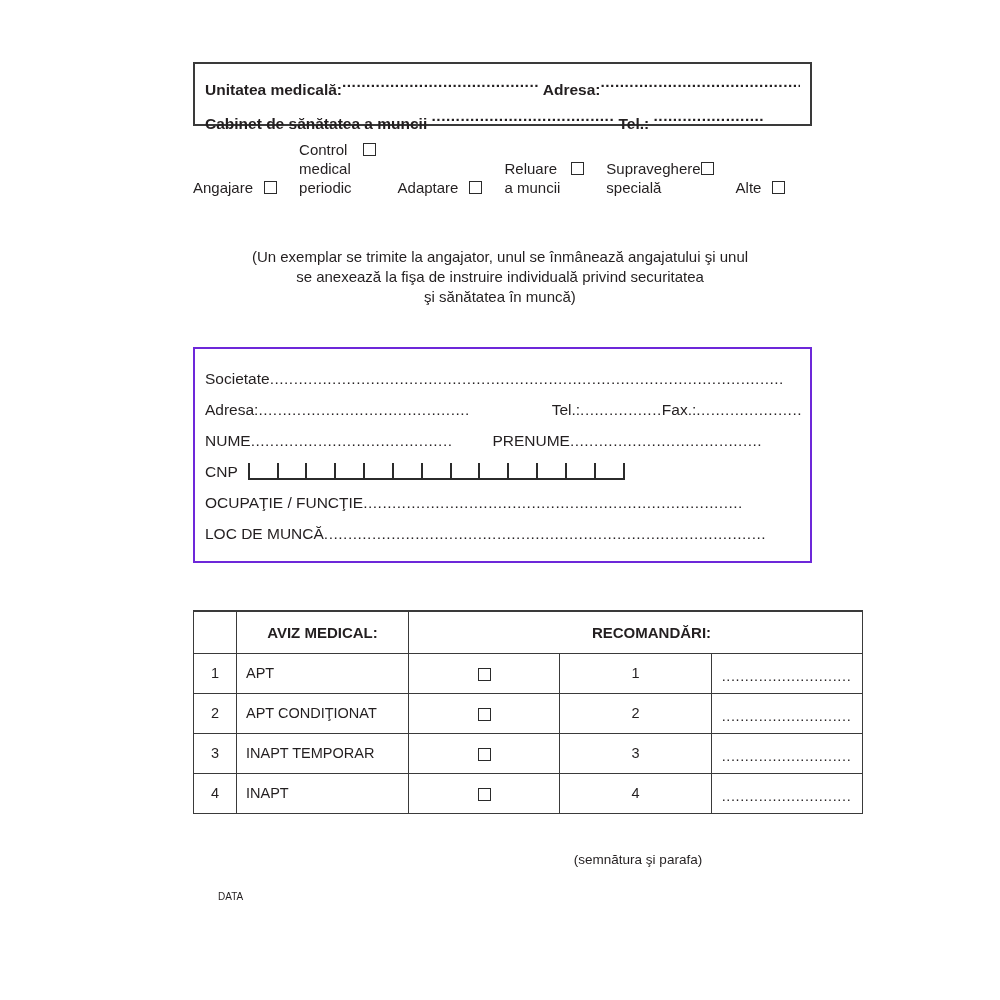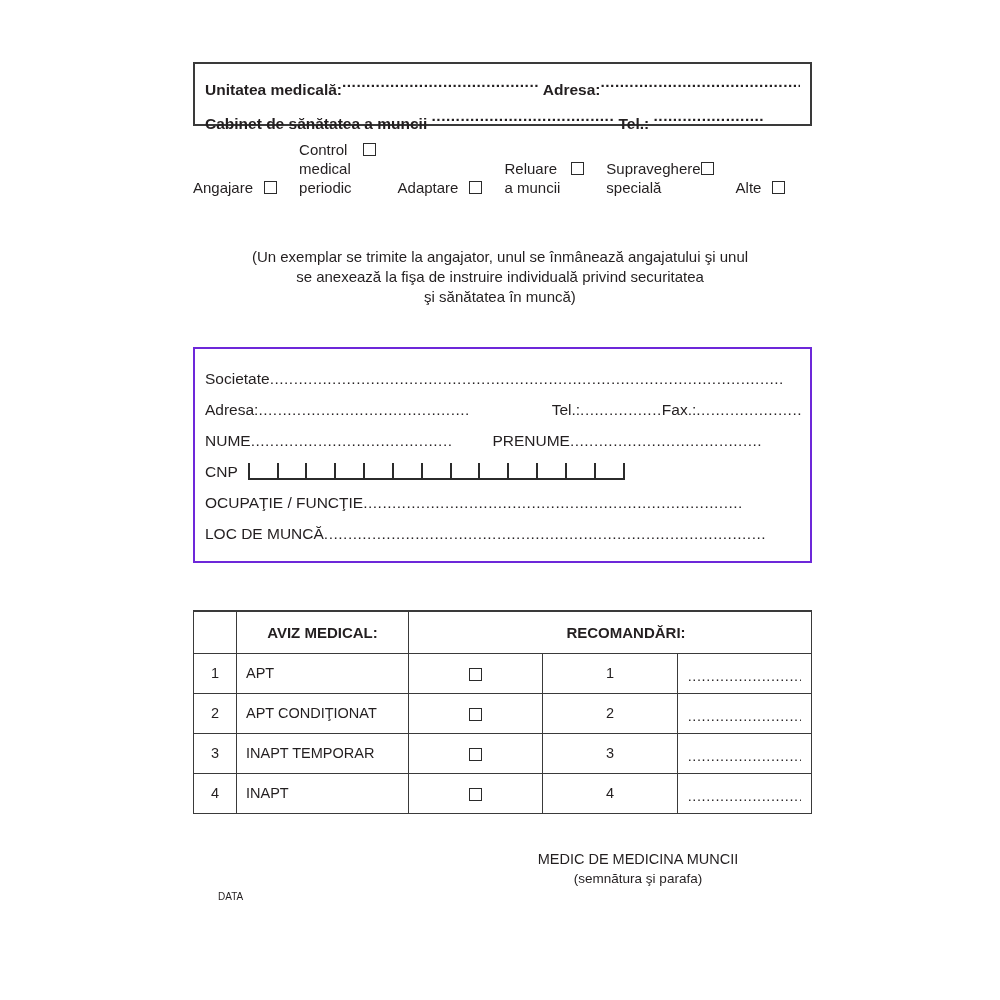--- a/index.html
+++ b/index.html
@@ -150,21 +150,21 @@
   }
   .cnp-cell:last-child {
     border-right: 2px solid #2b2b2b;
   }
 
   
   .aviz-table {
     position: absolute;
     left: 193px;
     top: 610px;
-    width: 619px;
+    width: 670px;
     border-collapse: collapse;
     table-layout: fixed;
   }
   .aviz-table td, .aviz-table th {
     border: 1.6px solid #3a3a3a;
     box-sizing: border-box;
     padding: 0;
   }
   .aviz-table .outer-t { border-top-width: 2px; padding-left: 32px; }
   .aviz-table th {
@@ -401,18 +401,17 @@
           <td class="col-rec">
             <span class="rec-dots">...........................................................</span>
           </td>
         </tr>
       </tbody>
   </table>
 
   <div class="footer">
     <div class="footer-data">DATA</div>
     <div class="footer-medic">
-      <div>MEDIC DE MEDICINA MUNCII</div>
       <div class="sub">(semnătura şi parafa)</div>
     </div>
   </div>
 
 </div>
 
 </body></html>

